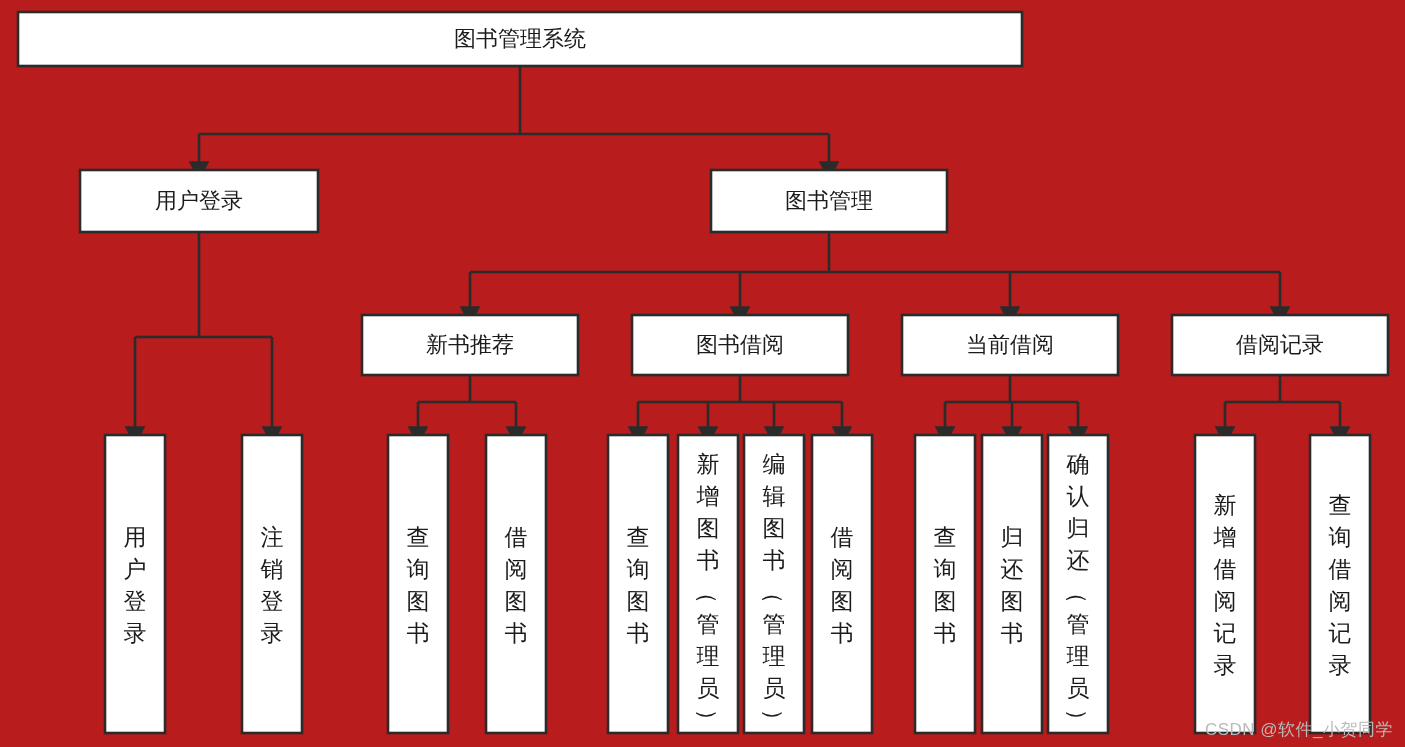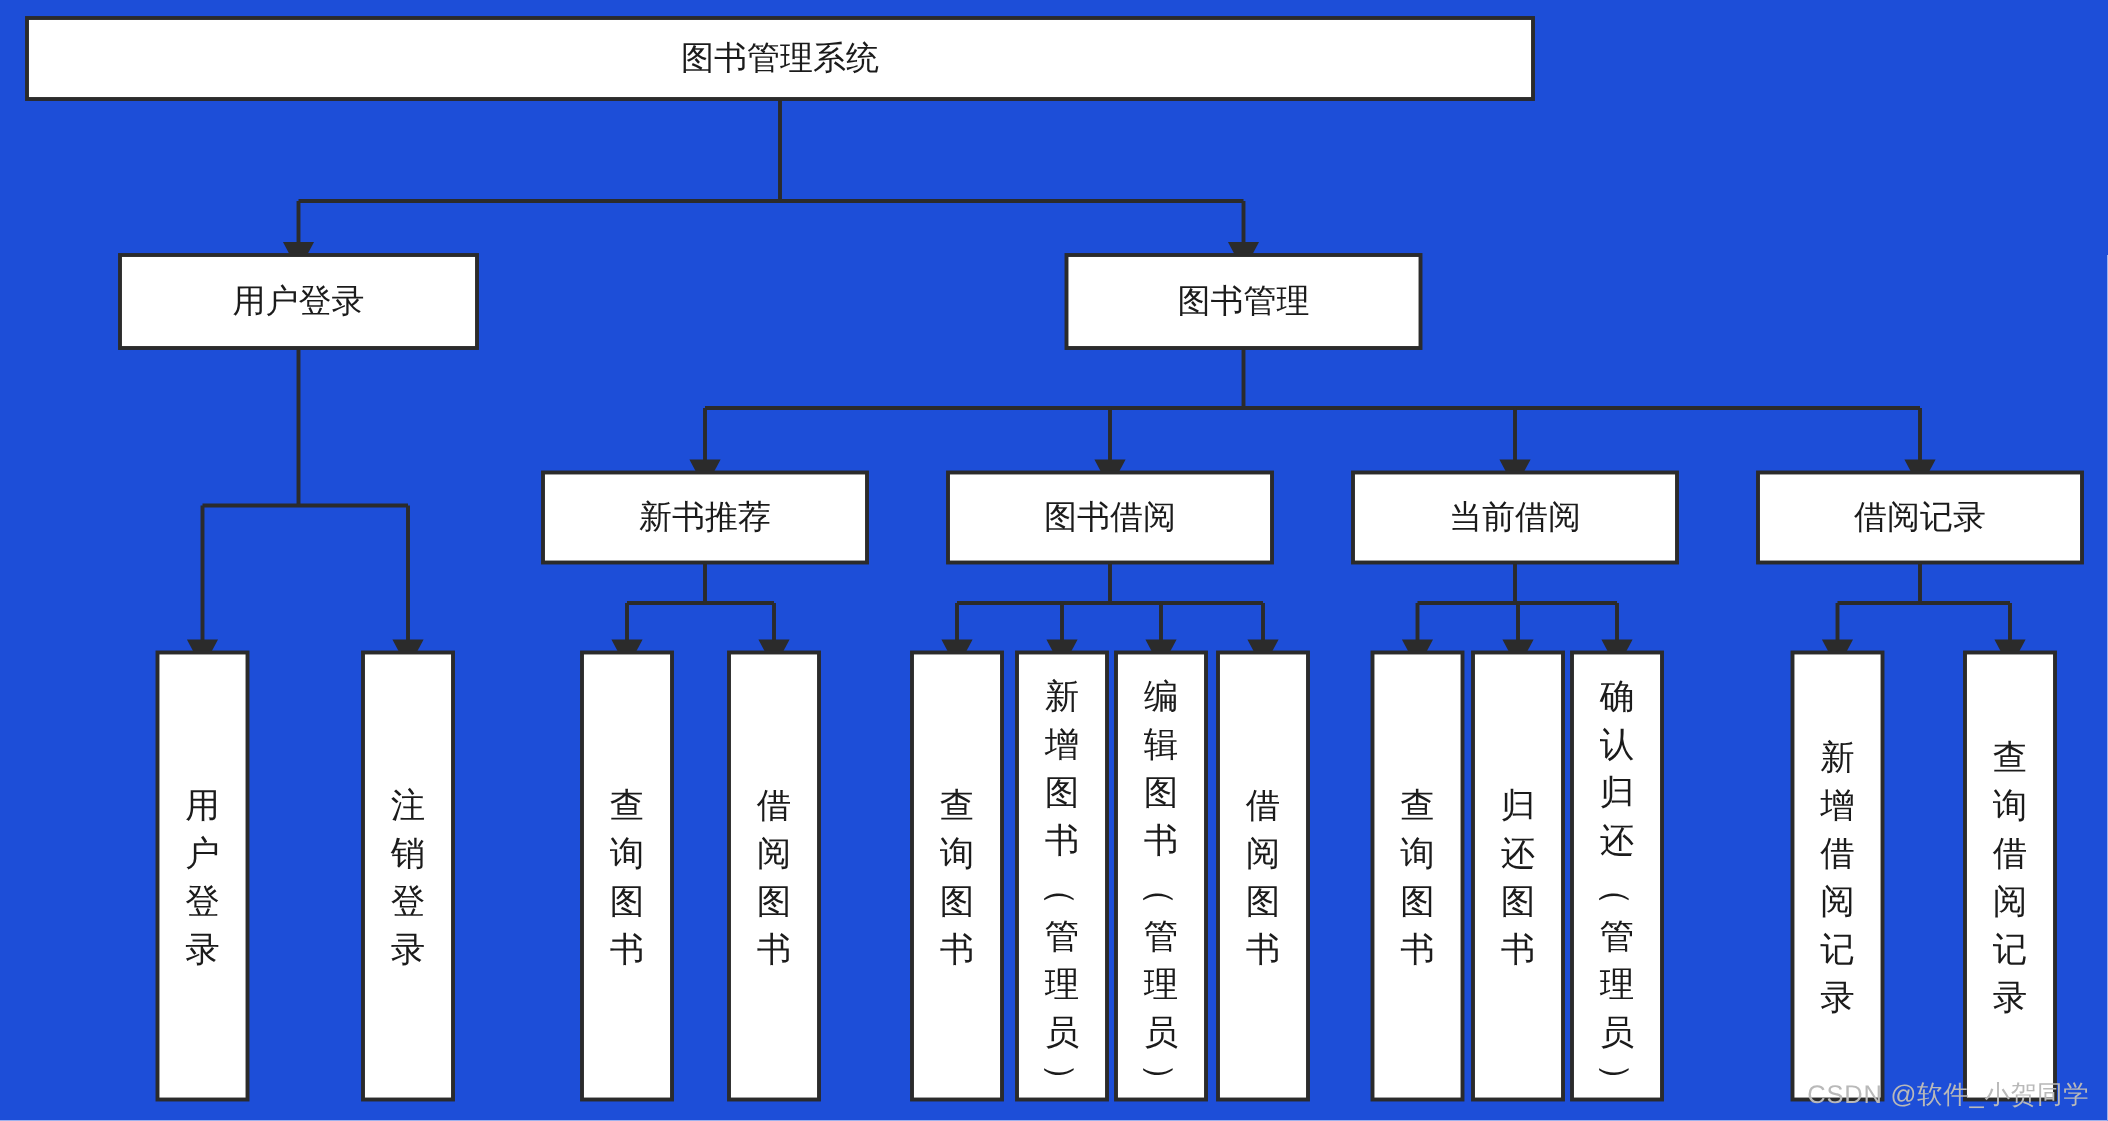--- a/index.html
+++ b/index.html
@@ -7,21 +7,21 @@
     padding: 0;
     background: #ffffff;
   }
   body {
     font-family: "Liberation Sans", "DejaVu Sans", sans-serif;
   }
   #stage {
     position: relative;
     width: 1405px;
     height: 747px;
-    background: #1d4ed8;
+    background: #b91c1c;
     overflow: hidden;
   }
   svg#diagram {
     position: absolute;
     left: 0;
     top: 0;
     width: 1405px;
     height: 747px;
     display: block;
   }

